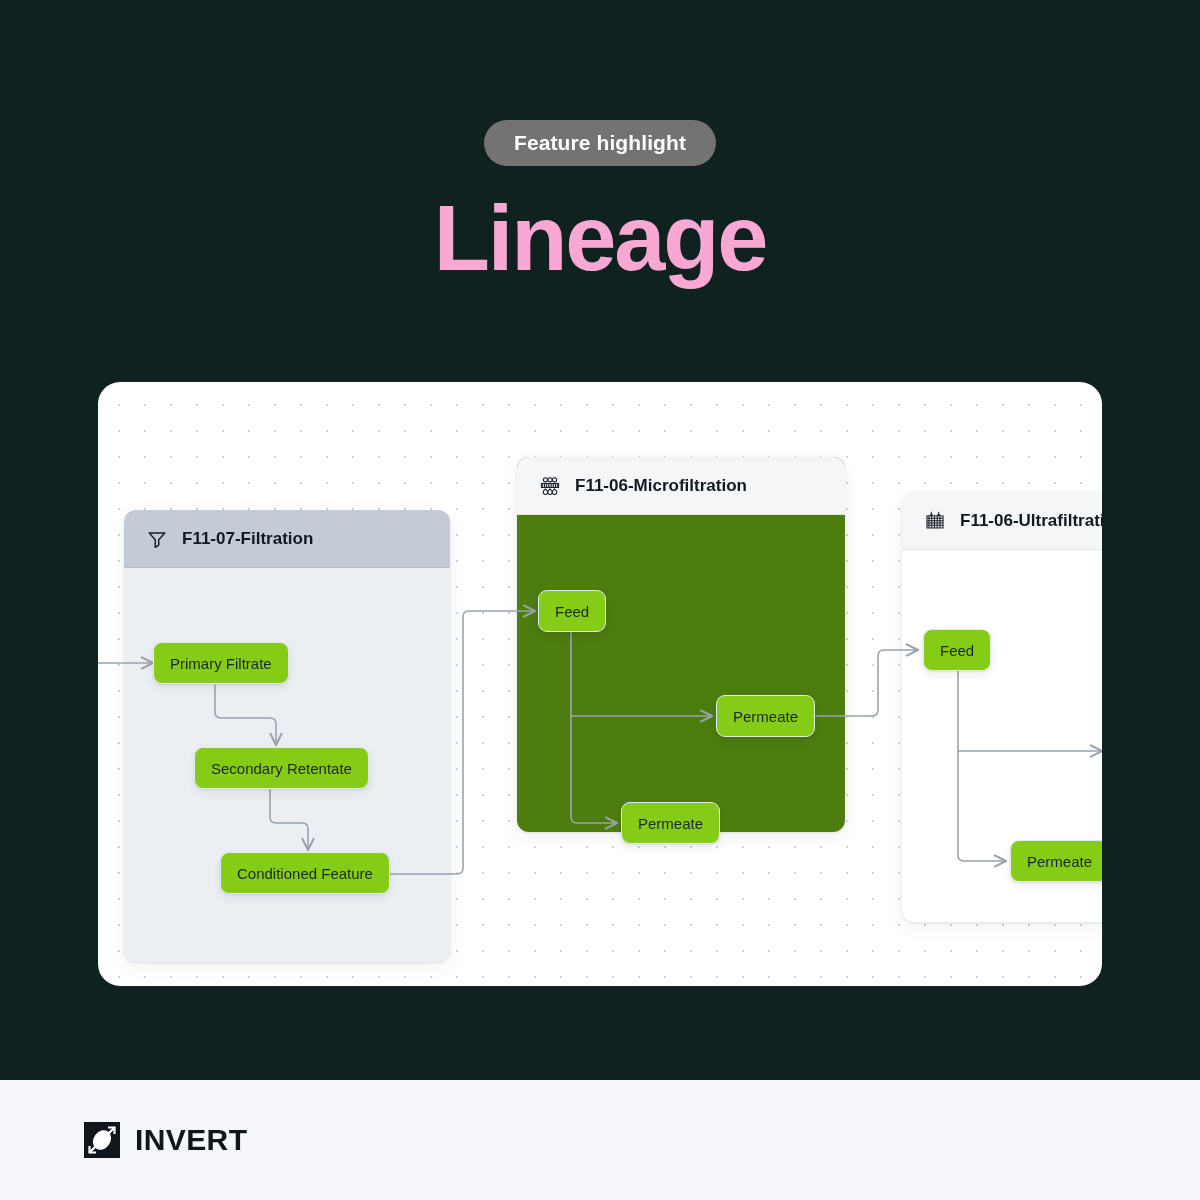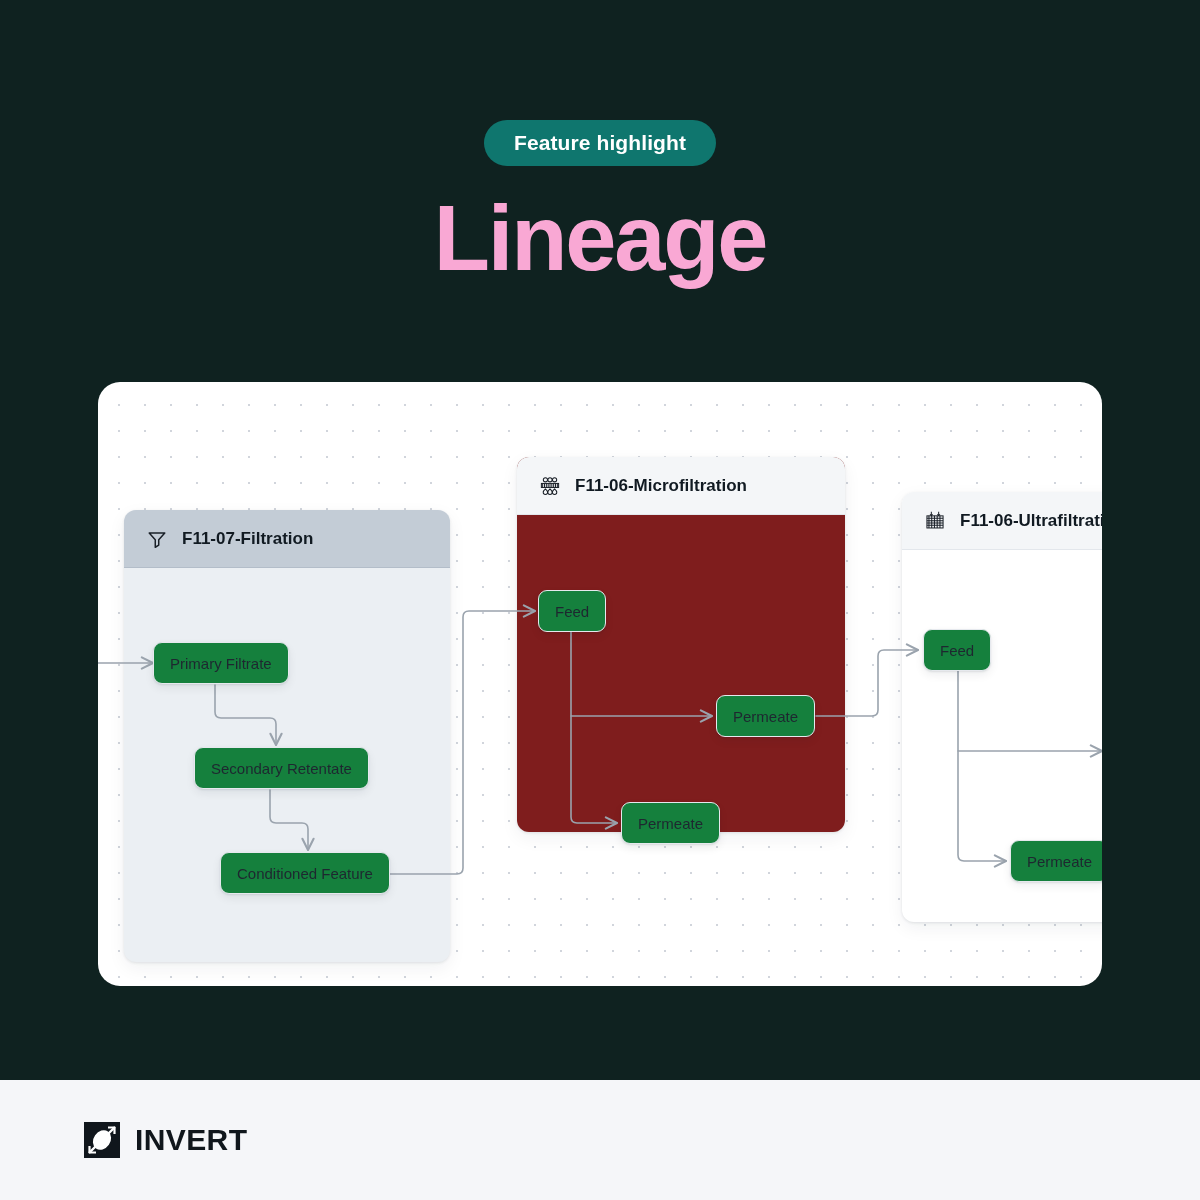--- a/index.html
+++ b/index.html
@@ -7,21 +7,21 @@
     width: 1200px; height: 1200px;
     font-family: "Liberation Sans", sans-serif;
     overflow: hidden;
   }
   body { background: #0F2220; position: relative; }
 
   
   .hero { position: absolute; top: 0; left: 0; width: 1200px; height: 360px; }
   .badge {
     position: absolute; left: 50%; transform: translateX(-50%); top: 120px;
-    background: #0f766e; color: #FFFFFF;
+    background: #737373; color: #FFFFFF;
     font-size: 21px; font-weight: bold; letter-spacing: .1px;
     padding: 12px 30px 13px; border-radius: 999px;
     white-space: nowrap; line-height: 1;
   }
   .hero-title {
     position: absolute; left: 50%; transform: translateX(-50%); top: 192px;
     color: #f9a8d4; font-size: 92px; font-weight: bold;
     letter-spacing: -2.2px; line-height: 1.0; white-space: nowrap;
   }
 
@@ -47,33 +47,33 @@
     display: flex; align-items: center; gap: 14px;
     height: 58px; padding: 0 22px;
     font-size: 17px; font-weight: bold; color: #111A22;
     white-space: nowrap;
   }
   .panel-body { position: absolute; left: 0; right: 0; bottom: 0; top: 58px; }
 
   #panel-filtration { left: 26px; top: 128px; width: 326px; height: 452px; background: #EBEFF3; }
   #panel-filtration .panel-head { background: #C3CCD6; border-bottom: 1px solid #B3BDC9; }
 
-  #panel-micro { left: 419px; top: 75px; width: 328px; height: 375px; background: #7f1d1d; }
+  #panel-micro { left: 419px; top: 75px; width: 328px; height: 375px; background: #4d7c0f; }
   #panel-micro .panel-head { background: #F4F6F8; border-bottom: 1px solid #E3E7EC; }
 
   #panel-ultra { left: 804px; top: 110px; width: 300px; height: 430px; background: #FFFFFF; }
   #panel-ultra .panel-head { background: #F4F6F8; border-bottom: 1px solid #E3E7EC; }
 
   .panel-icon { width: 22px; height: 22px; flex: 0 0 22px; display:block; }
 
   
   .node {
     position: absolute;
     display: flex; align-items: center; justify-content: center;
-    background: #15803d; border: 1px solid #E6E9EE; border-radius: 9px;
+    background: #84cc16; border: 1px solid #E6E9EE; border-radius: 9px;
     font-size: 15px; color: #1E2730; white-space: nowrap;
     padding: 0 16px; height: 42px;
     box-shadow: 0 1px 2px rgba(20,30,45,.10), 0 4px 10px rgba(20,30,45,.07);
   }
 
   
   .edges { position: absolute; inset: 0; pointer-events: none; }
 
   
   .footer {

